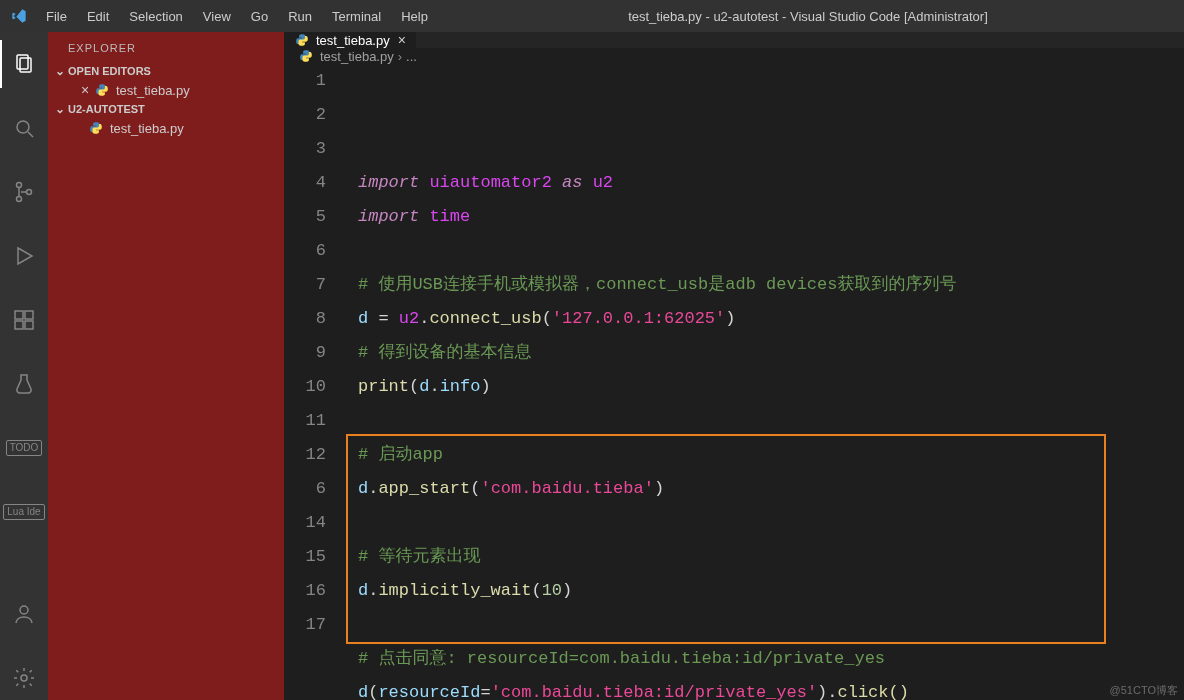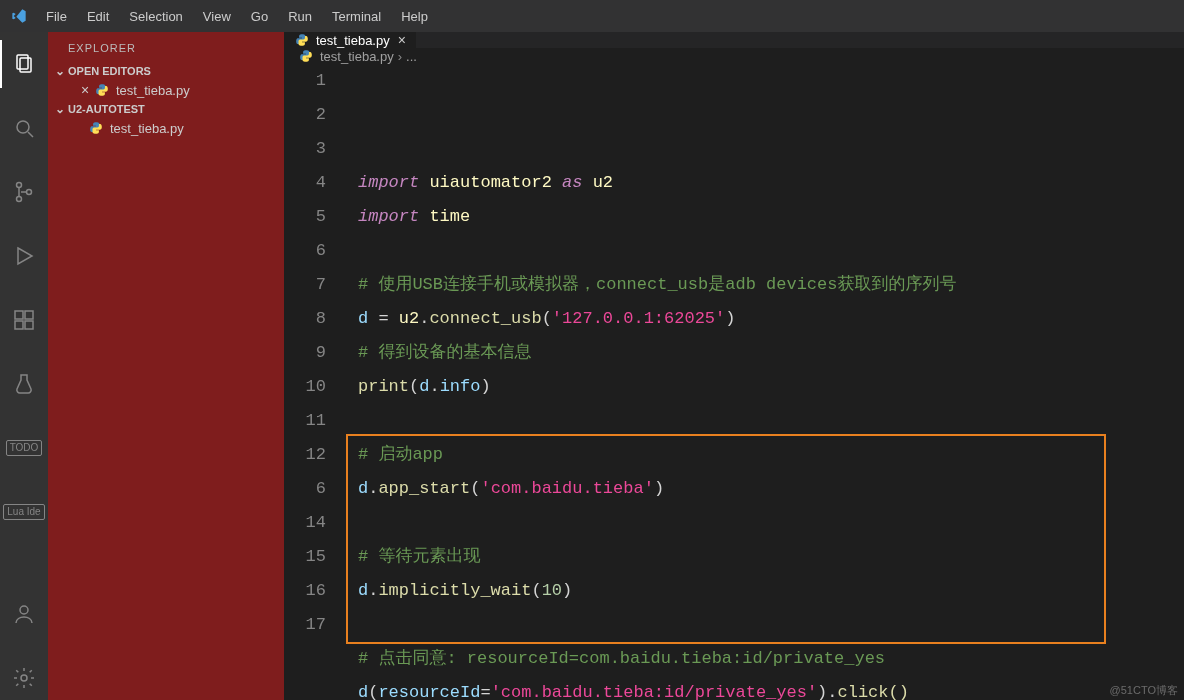--- a/index.html
+++ b/index.html
@@ -137,21 +137,21 @@
 .gutter div { height: 34px; }
 .code {
   flex: 1;
   white-space: pre;
   color: #d4d4d4;
   position: relative;
   padding-left: 12px;
 }
 .code-line { height: 34px; }
 .tok-kw { color: #c586c0; font-style: italic; }
-.tok-mod { color: #fef9c3; }
+.tok-mod { color: #d946ef; }
 .tok-cmt { color: #6a9955; }
 .tok-var { color: #9cdcfe; }
 .tok-fn { color: #dcdcaa; }
 .tok-str { color: #ec4899; }
 .tok-num { color: #b5cea8; }
 .tok-punc { color: #d4d4d4; }
 .tok-param { color: #9cdcfe; }
 .highlight-box {
   position: absolute;
   border: 2px solid #e8801f;
@@ -167,20 +167,21 @@
 </head>
 <body>
 
 <div class="menubar">
   <div class="vs-logo">
     <svg width="16" height="16" viewBox="0 0 24 24">
         <path fill="#4aa0e0" d="M17 2l5 3v14l-5 3-9-9 9-11zM4 7l3 2-3 3 3 3-3 2-2-1V8l2-1z"></path>
       </svg>
   </div>
   <div id="menu-items" style="display: contents;"><span class="menu-item">File</span><span class="menu-item">Edit</span><span class="menu-item">Selection</span><span class="menu-item">View</span><span class="menu-item">Go</span><span class="menu-item">Run</span><span class="menu-item">Terminal</span><span class="menu-item">Help</span></div>
+  <div class="title">test_tieba.py - u2-autotest - Visual Studio Code [Administrator]</div>
 </div>
 
 <div class="main">
 
   <div class="activitybar">
     <div class="ab-item active">
       <svg width="24" height="24" viewBox="0 0 24 24" fill="none" stroke="currentColor" stroke-width="1.5">
           <rect x="5" y="3" width="11" height="14" rx="1"></rect>
           <rect x="8" y="6" width="11" height="14" rx="1"></rect>
         </svg>

